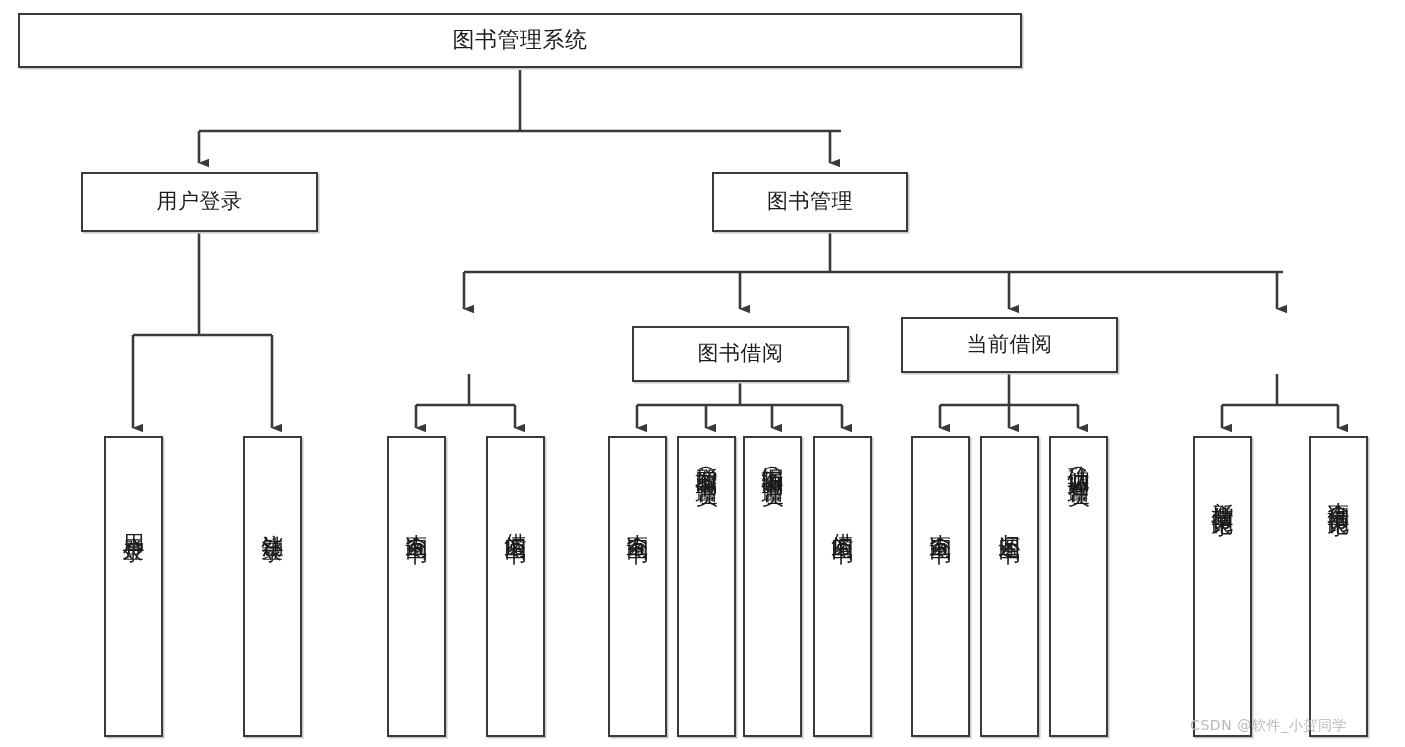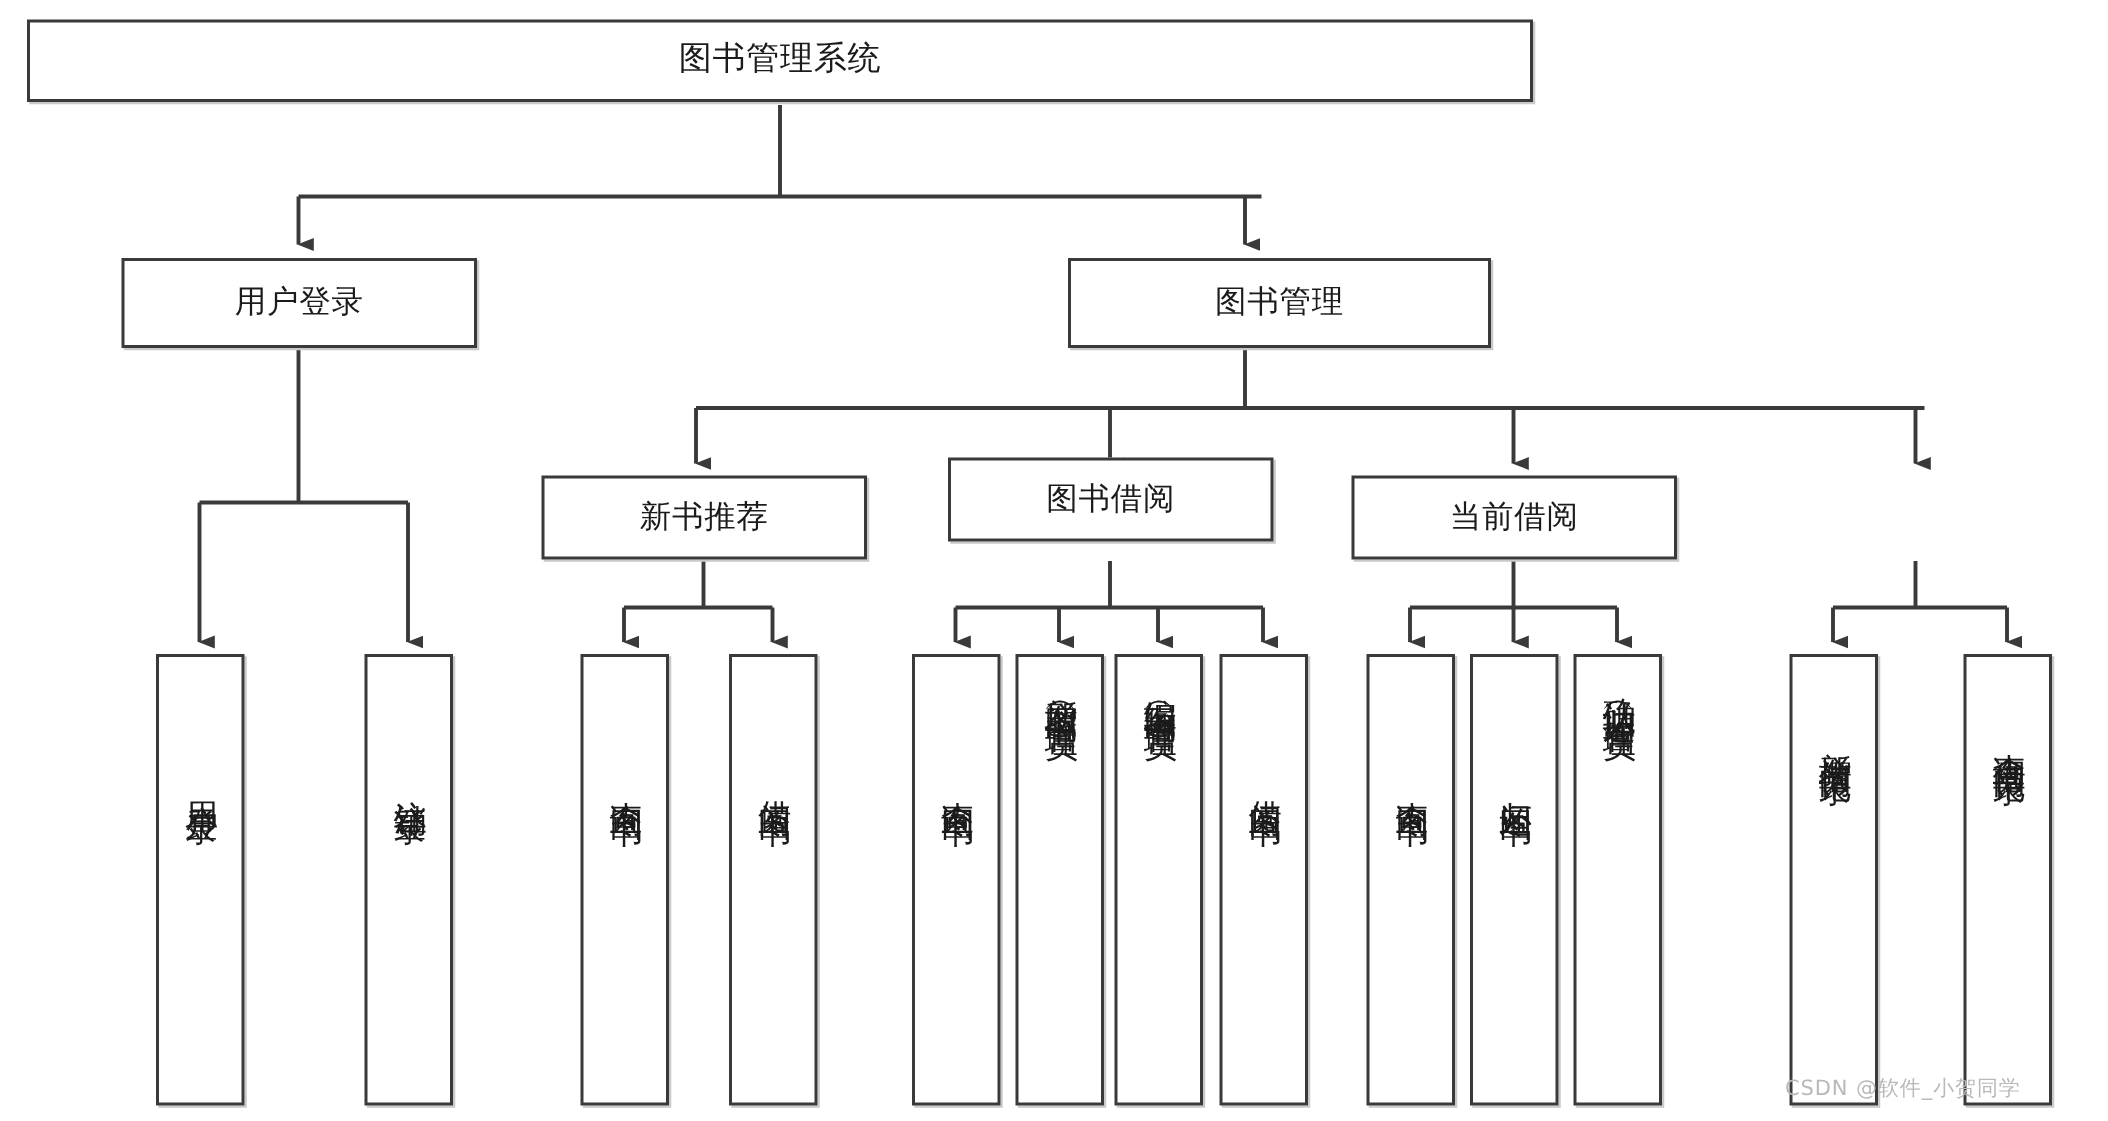--- a/index.html
+++ b/index.html
@@ -131,28 +131,25 @@
     </g>
   </svg>
 
   <div class="node h root" style="left:18px; top:13px; width:1004px; height:55px;">
     <span class="label">图书管理系统</span>
   </div>
 
   <div class="node h" style="left:81px; top:172px; width:237px; height:60px;">
     <span class="label">用户登录</span>
   </div>
-  <div class="node h" style="left:712px; top:172px; width:282px; height:60px;">
+  <div class="node h" style="left:712px; top:172px; width:196px; height:60px;">
     <span class="label">图书管理</span>
   </div>
 
-  <div class="node h" style="left:361px; top:317px; width:217px; height:56px;">
-    <span class="label">新书推荐</span>
-  </div>
-  <div class="node h" style="left:632px; top:305px; width:217px; height:56px;">
+  <div class="node h" style="left:632px; top:326px; width:217px; height:56px;">
     <span class="label">图书借阅</span>
   </div>
   <div class="node h" style="left:901px; top:317px; width:217px; height:56px;">
     <span class="label">当前借阅</span>
   </div>
 
   <div class="node v" style="left:104px; top:436px; width:59px; height:301px; padding-top:78px;">
     <span class="label">用户登录</span>
   </div>
   <div class="node v" style="left:243px; top:436px; width:59px; height:301px; padding-top:78px;">

